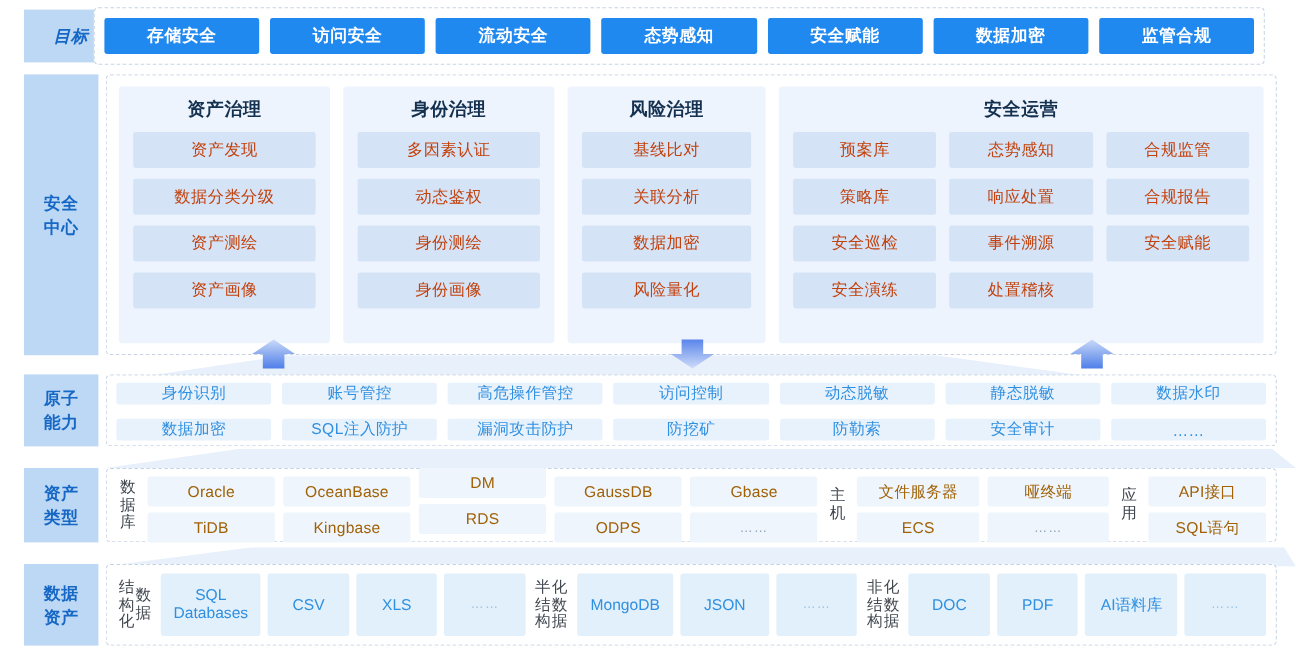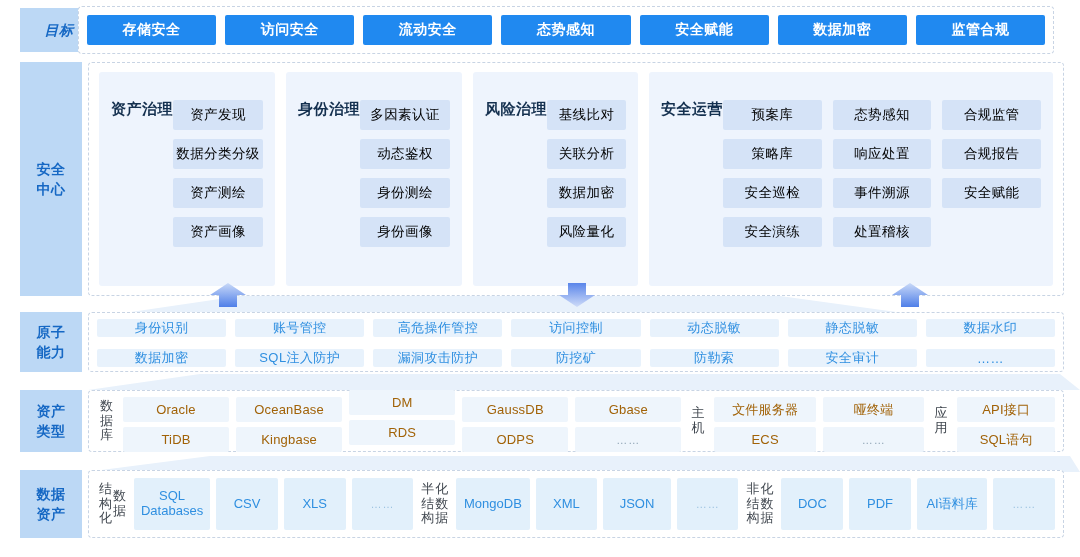--- a/index.html
+++ b/index.html
@@ -47,37 +47,37 @@
     display:flex;align-items:center;justify-content:center;
     border-radius:2px;
     letter-spacing:.5px;
   }
 
   
   .sc-wrap{display:flex;height:100%;padding:9px 10px;box-sizing:border-box;gap:11px;}
   .sc-panel{
     background:#eef4fd;
     border-radius:3px;
-    padding:28px 12px 12px 12px;
+    padding:10px 12px 12px 12px;
     box-sizing:border-box;
-    display:flex;flex-direction:row;
+    display:flex;flex-direction:column;
   }
   .sc-title{
     text-align:center;
     font-size:15px;
     font-weight:bold;
     color:#14304f;
     margin-bottom:9px;
     letter-spacing:.5px;
   }
   .sc-items{display:flex;gap:11px;flex:1;}
   .sc-col{display:flex;flex-direction:column;gap:9px;flex:1;}
   .sc-cell{
     background:#d5e3f7;
-    color:#000000;
+    color:#c2410c;
     font-size:13.5px;
     height:30px;
     display:flex;align-items:center;justify-content:center;
     border-radius:2px;
     letter-spacing:.4px;
   }
 
   
   .ab-wrap{padding:6px 8px;box-sizing:border-box;height:100%;display:flex;flex-direction:column;gap:12px;}
   .ab-line{display:flex;gap:9px;flex:1;}
@@ -408,21 +408,20 @@
             <span>结</span>
             <span>构</span>
           </span>
         <span class="vcol">
             <span>化</span>
             <span>数</span>
             <span>据</span>
           </span>
       </div>
       <div class="da-cell" style="flex:1.2;">MongoDB</div>
-      <div class="da-cell" style="flex:1;">XML</div>
       <div class="da-cell" style="flex:1.1;">JSON</div>
       <div class="da-cell dots" style="flex:1;">……</div>
 
       <div class="da-vlabel">
         <span class="vcol">
             <span>非</span>
             <span>结</span>
             <span>构</span>
           </span>
         <span class="vcol">

